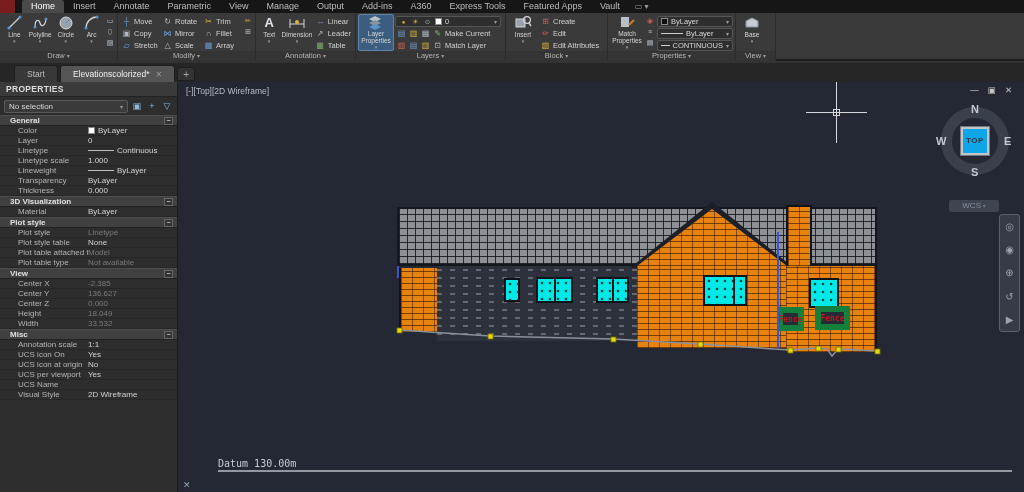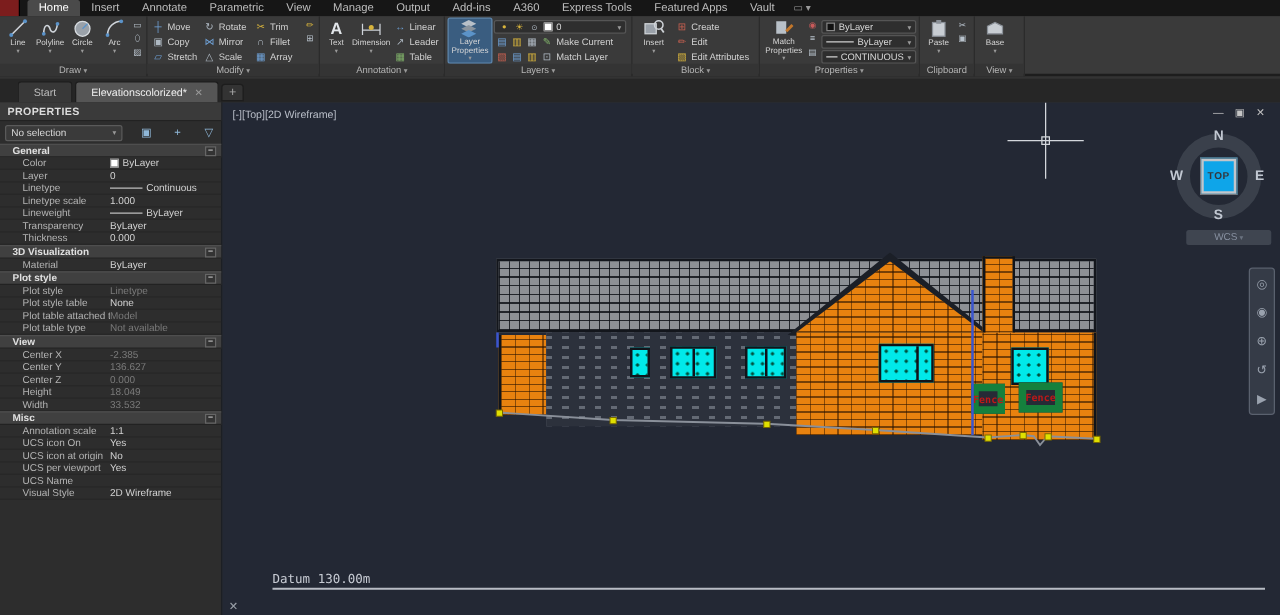--- a/index.html
+++ b/index.html
@@ -40,21 +40,21 @@
   
   .filetabs { left:0; top:63px; width:1024px; height:19px; background:#262626; display:flex; align-items:flex-end; padding-left:14px; gap:2px; }
   .ftab { height:17px; padding:0 12px; font-size:8.5px; color:#bdbdbd; background:#383838; border-radius:3px 3px 0 0; display:flex; align-items:center; gap:6px; border:1px solid #1d1d1d; border-bottom:none; }
   .ftab.active { background:#555; color:#f0f0f0; }
   .ftab .x { color:#9a9a9a; font-size:8px; }
   .ftab-add { height:14px; width:18px; margin-bottom:1px; background:#333; border:1px solid #1d1d1d; border-radius:3px 3px 0 0; color:#aaa; font-size:10px; text-align:center; line-height:13px; }
 
   
   .palette { left:0; top:82px; width:178px; height:410px; background:#2d2d2d; border-right:1px solid #171b22; font-size:8px; color:#b8b8b8; }
   .pal-title { height:15px; background:#3a3a3a; color:#dcdcdc; font-size:8.5px; font-weight:bold; line-height:15px; padding-left:6px; letter-spacing:.3px; border-bottom:1px solid #222; }
-  .pal-selrow { height:18px; display:flex; align-items:center; padding:0 4px; gap:13px; }
+  .pal-selrow { height:18px; display:flex; align-items:center; padding:0 4px; gap:3px; }
   .pal-dd { flex:1; height:13px; background:#3a3a3a; border:1px solid #5a5a5a; border-radius:2px; display:flex; align-items:center; padding:0 4px; color:#d8d8d8; }
   .pal-dd::after { content:"▾"; margin-left:auto; font-size:6px; color:#999; }
   .pal-ic { width:12px; height:12px; text-align:center; line-height:12px; font-size:9px; color:#8fb7d8; }
   .sect-h { height:11px; background:#404040; border-top:1px solid #4e4e4e; border-bottom:1px solid #222; display:flex; align-items:center; padding:0 4px 0 10px; color:#e0e0e0; font-weight:bold; }
   .sect-h .minus { margin-left:auto; width:9px; height:8px; border:1px solid #666; background:#333; color:#ccc; font-size:7px; line-height:6px; text-align:center; }
   .prow { height:10px; display:flex; align-items:center; border-bottom:1px solid #272727; }
   .plab { width:88px; padding-left:18px; overflow:hidden; white-space:nowrap; color:#b4b4b4; }
   .pval { flex:1; color:#d2d2d2; display:flex; align-items:center; gap:3px; overflow:hidden; white-space:nowrap; }
   .pval.dim { color:#7a7a7a; }
   .pline { display:inline-block; width:26px; height:1px; background:#bdbdbd; }
@@ -62,21 +62,21 @@
   
   .viewport { left:178px; top:82px; width:846px; height:410px; background:#232834; overflow:hidden; }
   .vp-label { left:8px; top:4px; font-size:8.5px; color:#b9bec8; }
   .win-ctl { right:12px; top:3px; display:flex; gap:9px; font-size:8.5px; color:#c5c5c5; }
 
   
   .vc { left:760px; top:22px; width:74px; height:74px; }
   .vc-ring { position:absolute; left:3px; top:3px; width:68px; height:68px; border-radius:50%; border:11px solid #3a404b; }
   .vc-l { position:absolute; font-size:11px; font-weight:bold; color:#c2c8d2; }
   .vc-face { position:absolute; left:22px; top:22px; width:30px; height:30px; background:#0ea5e9; border:1px solid #74787e; box-shadow:inset 0 0 0 2px #c2c5ca; color:#34383e; font-size:8px; font-weight:bold; text-align:center; line-height:28px; letter-spacing:.5px; }
-  .wcs { left:771px; top:102px; width:68px; height:12px; background:#3f4550; border-radius:2px; color:#8790a0; font-size:8px; text-align:center; line-height:12px; }
+  .wcs { left:771px; top:118px; width:50px; height:12px; background:#3f4550; border-radius:2px; color:#8790a0; font-size:8px; text-align:center; line-height:12px; }
   .wcs::after { content:" ▾"; font-size:6px; color:#6b7380; }
 
   
   .navbar { left:821px; top:132px; width:21px; height:118px; background:rgba(72,78,90,.5); border:1px solid #5a616e; border-radius:3px; display:flex; flex-direction:column; align-items:center; justify-content:space-around; color:#9aa2ae; font-size:10px; }
 
   
   .ch-h { left:628px; top:30px; width:61px; height:1px; background:#d4d7dc; }
   .ch-v { left:658px; top:0px; width:1px; height:61px; background:#d4d7dc; }
   .ch-c { left:655px; top:27px; width:7px; height:7px; border:1px solid #d4d7dc; background:transparent; }
 
@@ -361,38 +361,20 @@
             <span class="lineglyph"></span>
             <span class="grow">CONTINUOUS</span>
           </div>
         </div>
       </div>
       <div class="plabel"><span>Properties</span><span class="arrow"></span></div>
     </div>
 
 
 
-    <div class="panel" style="width:44px">
-      <div class="pbody">
-        <div class="bigbtn" style="width:26px">
-          <span class="bicon">
-            <svg width="14" height="15">
-                <rect x="2" y="3" width="10" height="11" fill="#c8cdd3" stroke="#8a9098" stroke-width="1"></rect>
-                <rect x="5" y="1" width="4" height="3" fill="#8a9098"></rect>
-              </svg>
-            </span>
-          <span class="blabel">Paste</span>
-        </div>
-        <div class="smallcol">
-          <span class="mini">✂</span>
-          <span class="mini">▣</span>
-        </div>
-      </div>
-      <div class="plabel"><span>Clipboard</span></div>
-    </div>
 
     <div class="panel" style="width:40px">
       <div class="pbody">
         <div class="bigbtn" style="width:28px">
           <span class="bicon">
             <svg width="16" height="14">
                 <path d="M2 5 L8 2 L14 5 L14 11 L2 11 Z" fill="#c8cdd3" stroke="#8a9098" stroke-width="1"></path>
               </svg>
             </span>
           <span class="blabel">Base</span>

